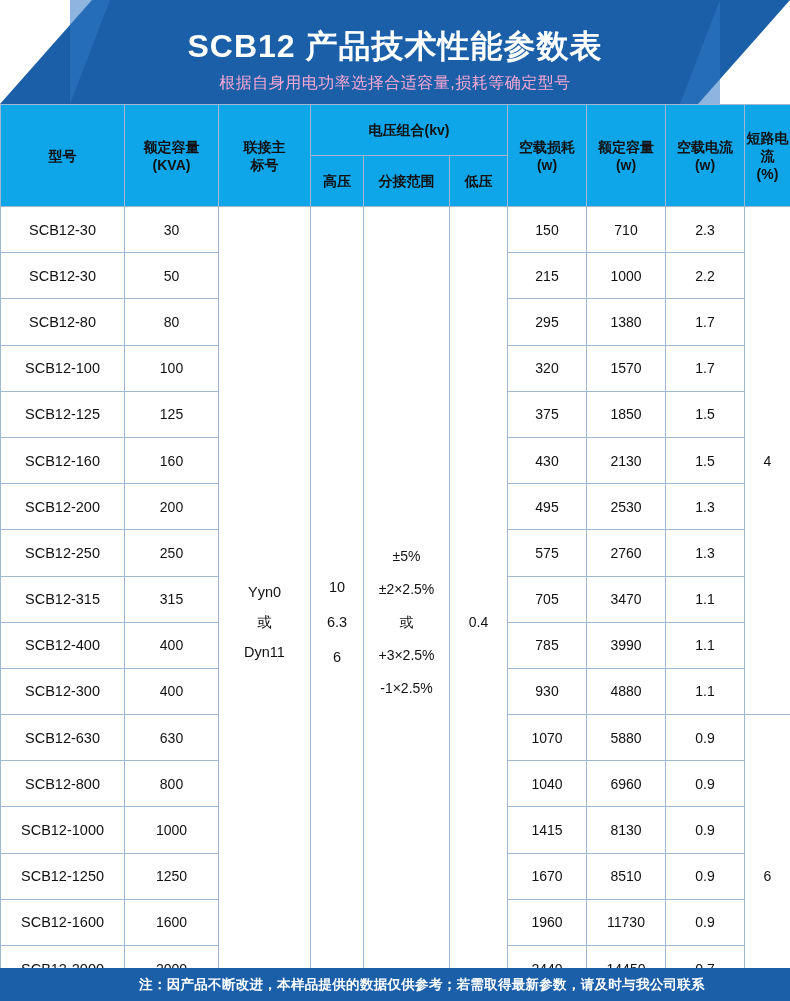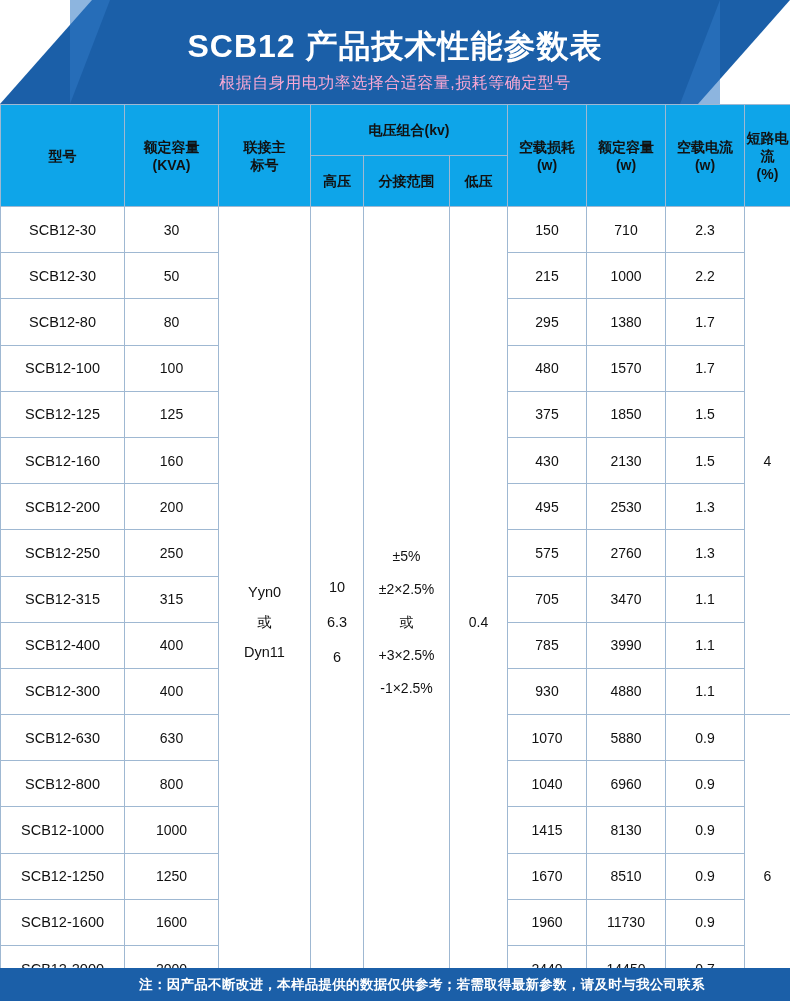--- a/index.html
+++ b/index.html
@@ -251,21 +251,21 @@
         <td class="model">SCB12-80</td>
         <td>80</td>
         <td>295</td>
         <td>1380</td>
         <td>1.7</td>
       </tr>
 
       <tr>
         <td class="model">SCB12-100</td>
         <td>100</td>
-        <td>480</td>
+        <td>320</td>
         <td>1570</td>
         <td>1.7</td>
       </tr>
 
       <tr>
         <td class="model">SCB12-125</td>
         <td>125</td>
         <td>375</td>
         <td>1850</td>
         <td>1.5</td>

